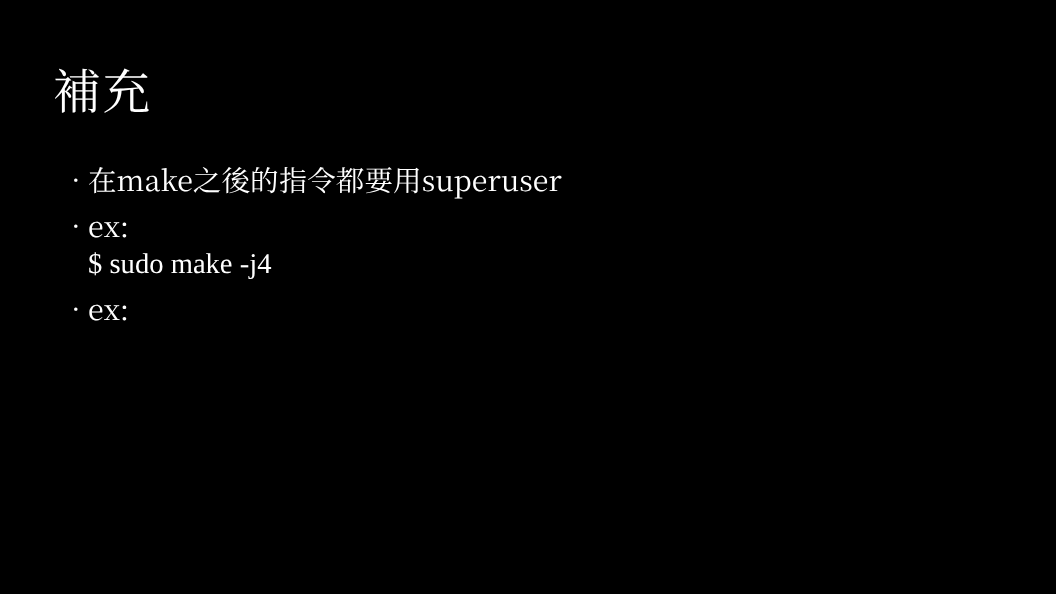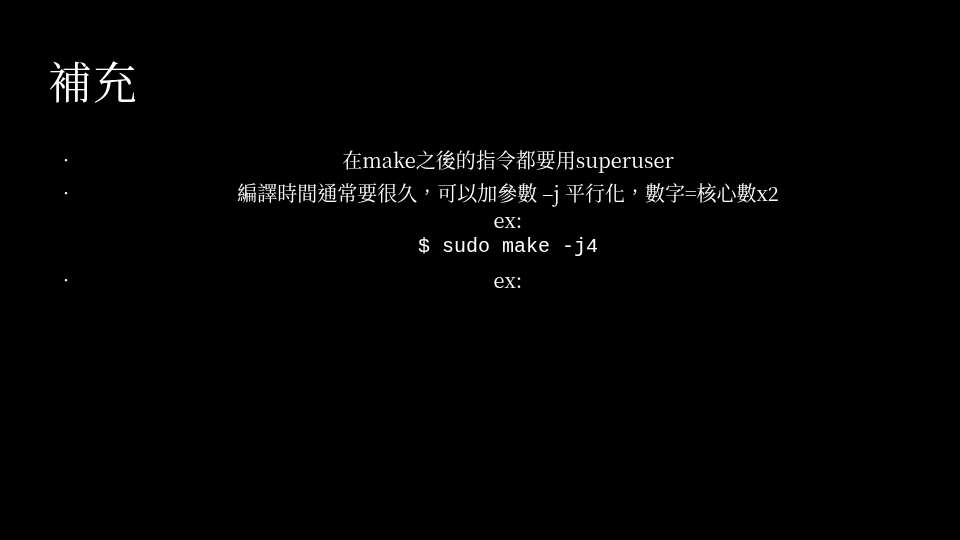--- a/index.html
+++ b/index.html
@@ -24,54 +24,52 @@
     margin: 0 0 34px 4px;
     letter-spacing: 0.02em;
   }
   ul.bullets {
     list-style: none;
     margin: 0;
     padding: 0 0 0 10px;
   }
   ul.bullets > li {
     position: relative;
-    font-size: 20px;
+    font-size: 26px;
     line-height: 1.35;
     padding-left: 26px;
     margin-bottom: 6px;
     font-weight: 400;
-    text-align: center;
   }
   ul.bullets > li::before {
     content: "•";
     position: absolute;
     left: 2px;
     top: 0;
   }
   .sub {
     display: block;
   }
   .mono {
-    font-family: Liberation Mono, monospace;
+    font-family: Liberation Serif, serif;
   }
 </style>
 </head>
 <body>
 
 <div class="slide">
   <h1 class="title">補充</h1>
 
   <ul class="bullets">
 
     <li>
       <span class="sub">在make之後的指令都要用superuser</span>
     </li>
 
     <li>
-      <span class="sub">編譯時間通常要很久，可以加參數 –j 平行化，數字=核心數x2</span>
       <span class="sub">ex:</span>
       <span class="sub mono">$ sudo make -j4</span>
     </li>
 
     <li>
       <span class="sub">ex:</span>
     </li>
 
   </ul>
 </div>

